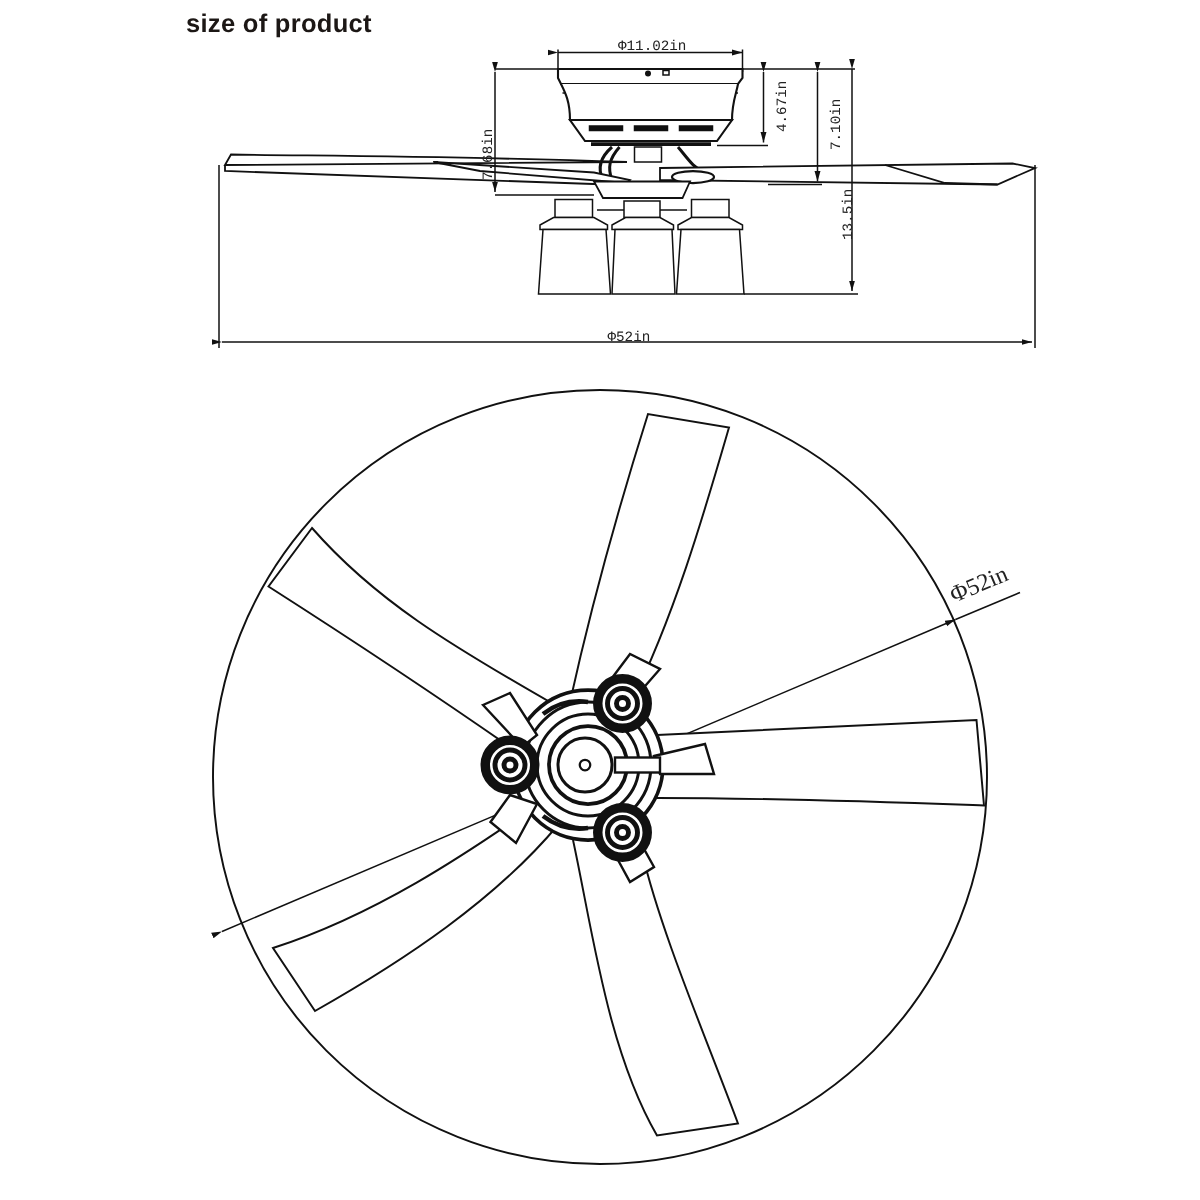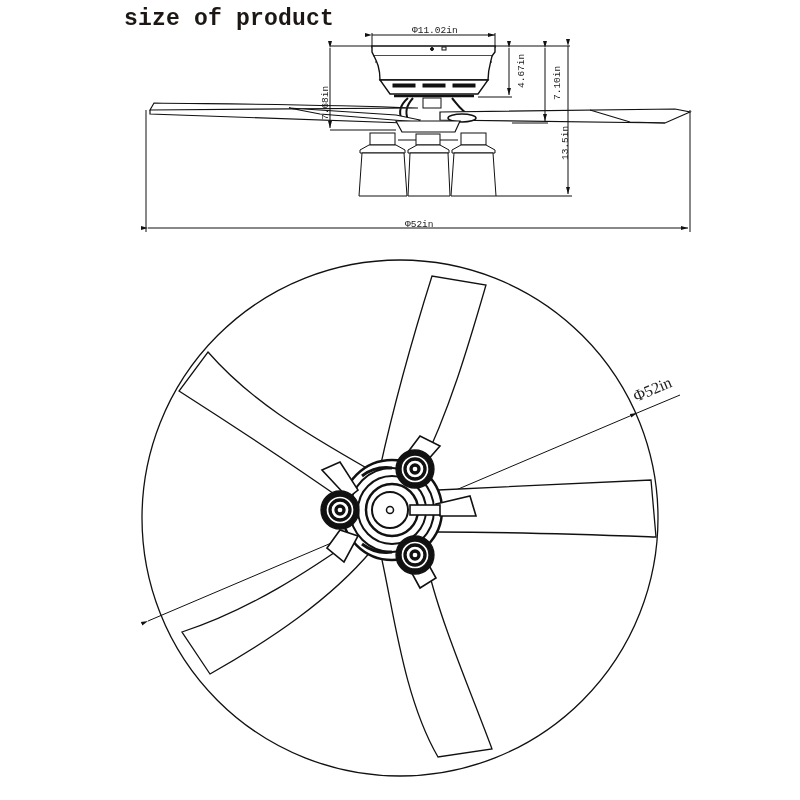--- a/index.html
+++ b/index.html
@@ -1,17 +1,17 @@
 <!DOCTYPE html>
 <html><head>
 <meta charset="utf-8">
 <style>
   html, body { margin:0; padding:0; background:#ffffff; }
   body { width:800px; height:800px; position:relative; overflow:hidden; font-family:"DejaVu Sans", sans-serif; }
-  .title { position:absolute; left:124px; top:6px; font-family:Liberation Mono, monospace; font-weight:bold; font-size:23px; color:#1c1715; letter-spacing:0.2px; }
+  .title { position:absolute; left:124px; top:6px; font-family:Liberation Sans, sans-serif; font-weight:bold; font-size:17px; color:#1c1715; letter-spacing:0.2px; }
   svg { position:absolute; left:0; top:0; }
   .dim { font-family:"Liberation Mono", monospace; font-size:9.5px; fill:#222; }
   .dimbig { font-family:"Liberation Serif", serif; font-size:16px; fill:#222; }
 </style>
 </head>
 <body>
 
 <div class="title">size of product</div>
 
 <svg width="800" height="800" viewBox="0 0 800 800">

